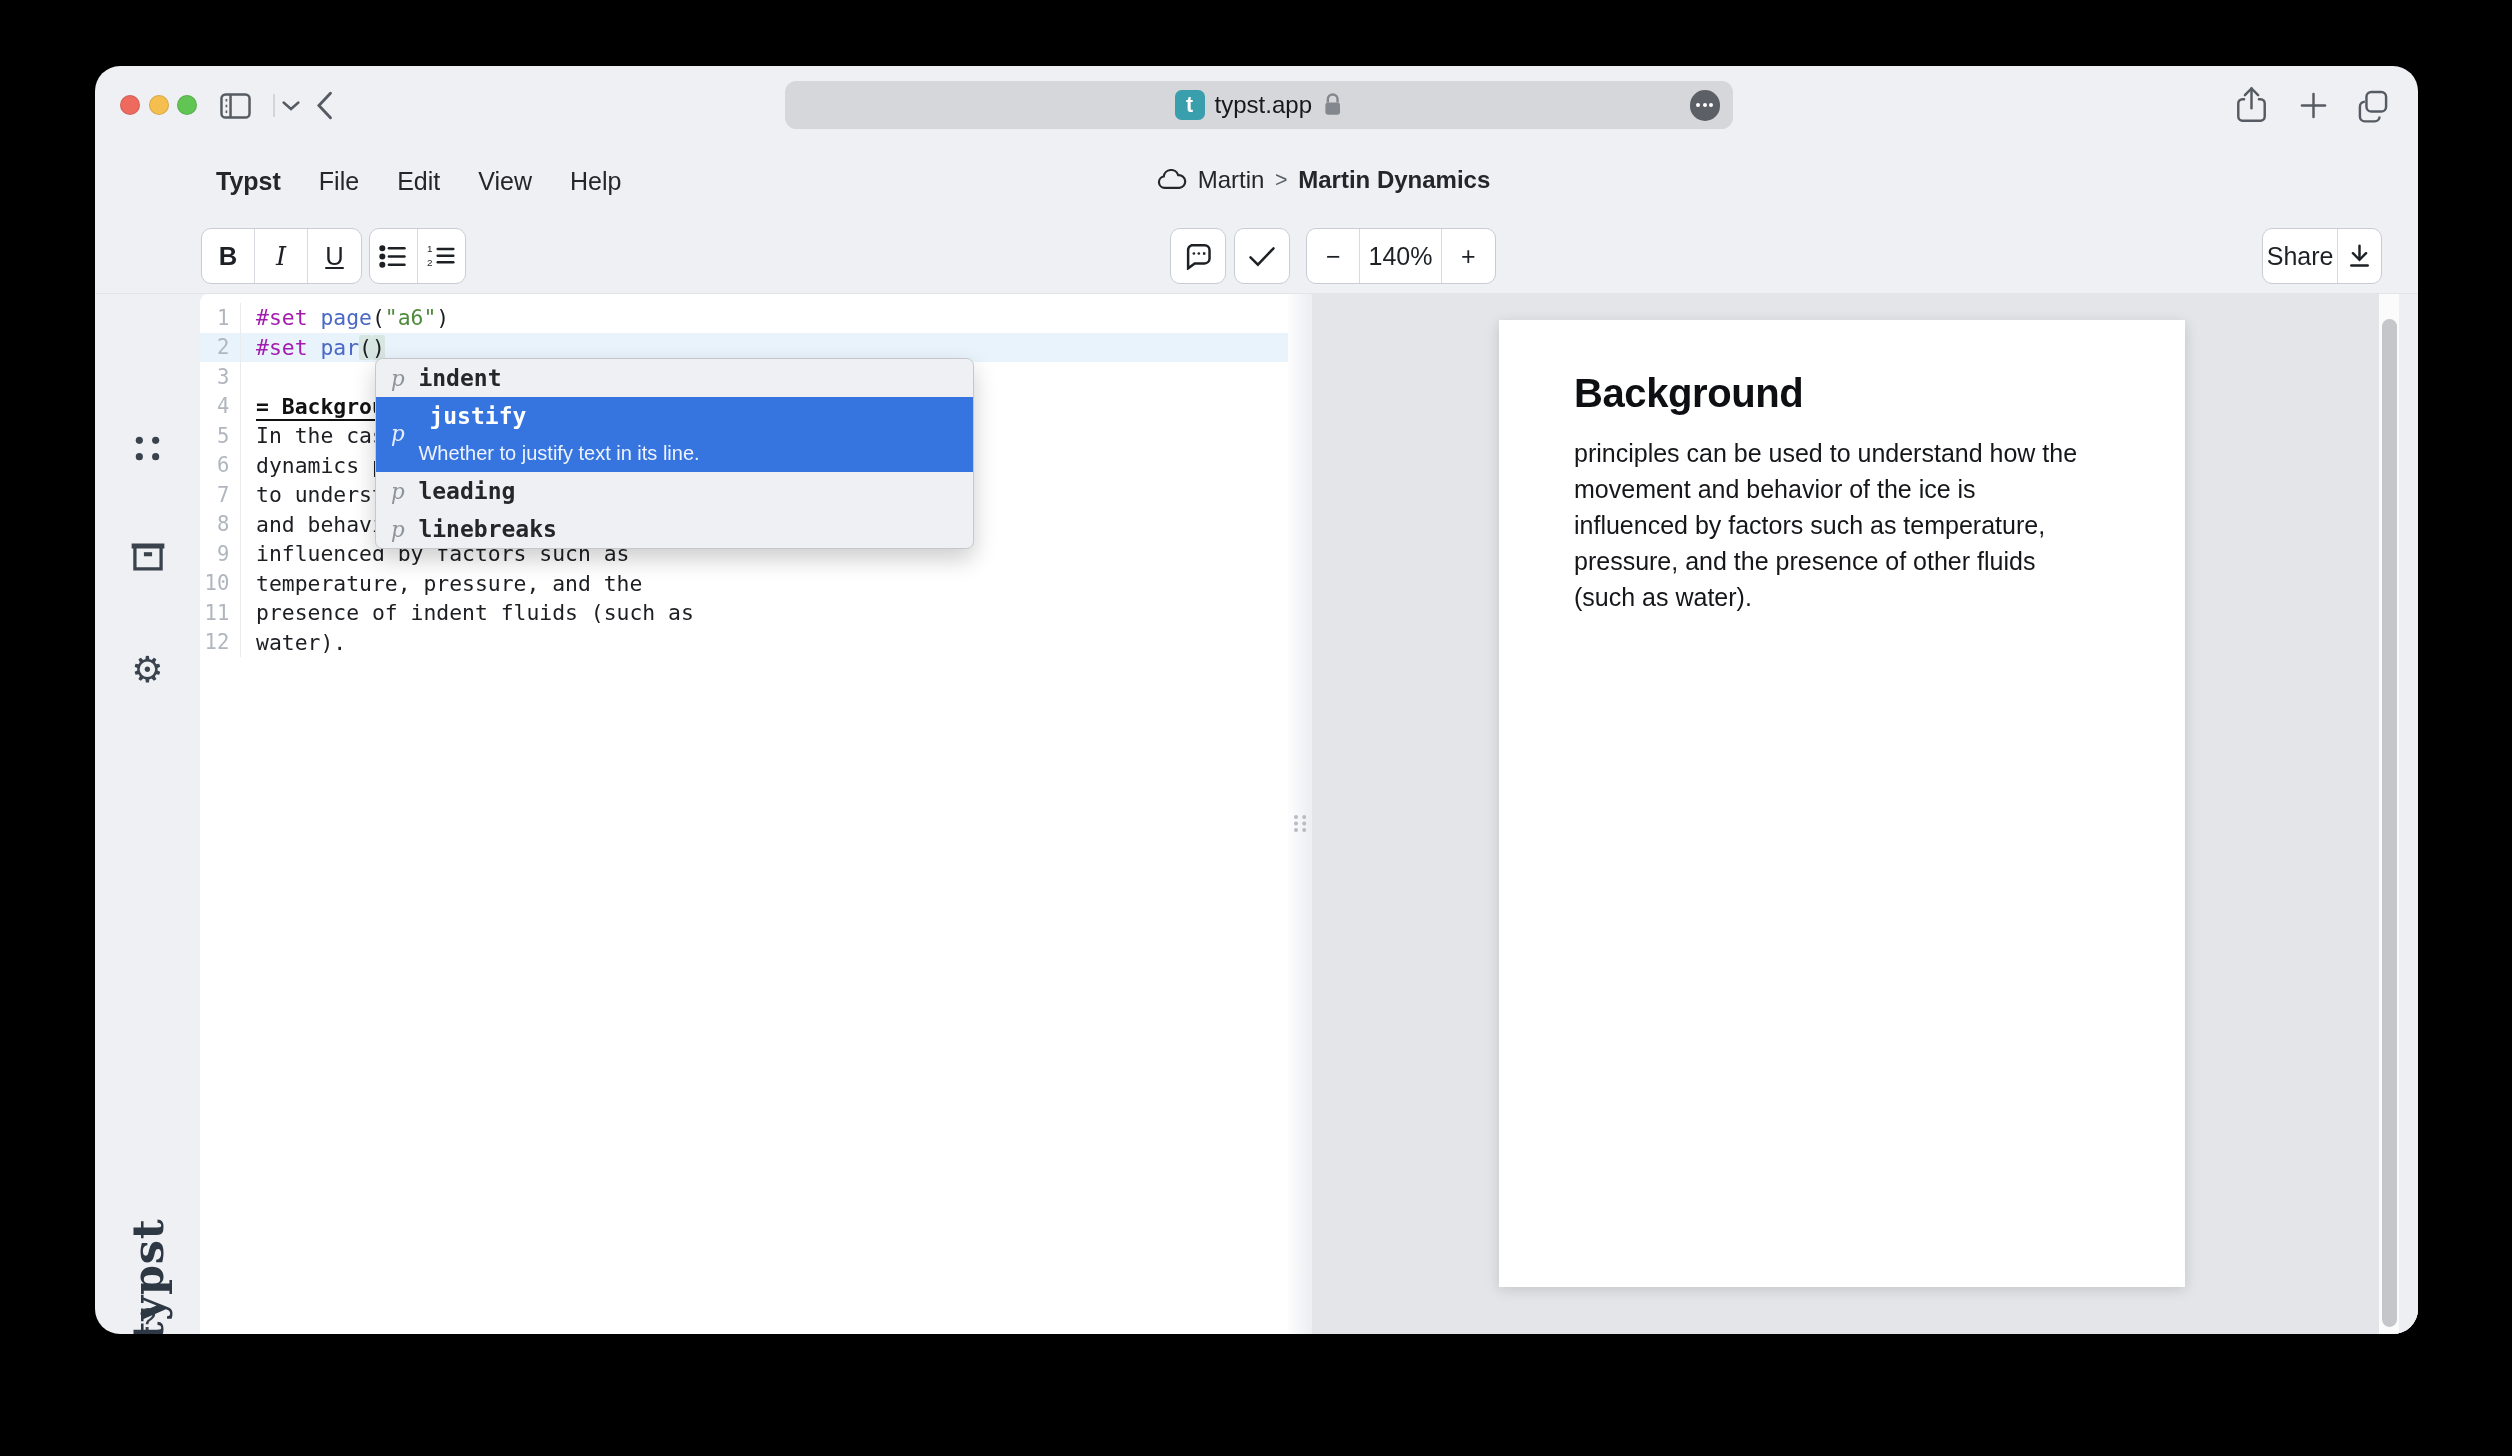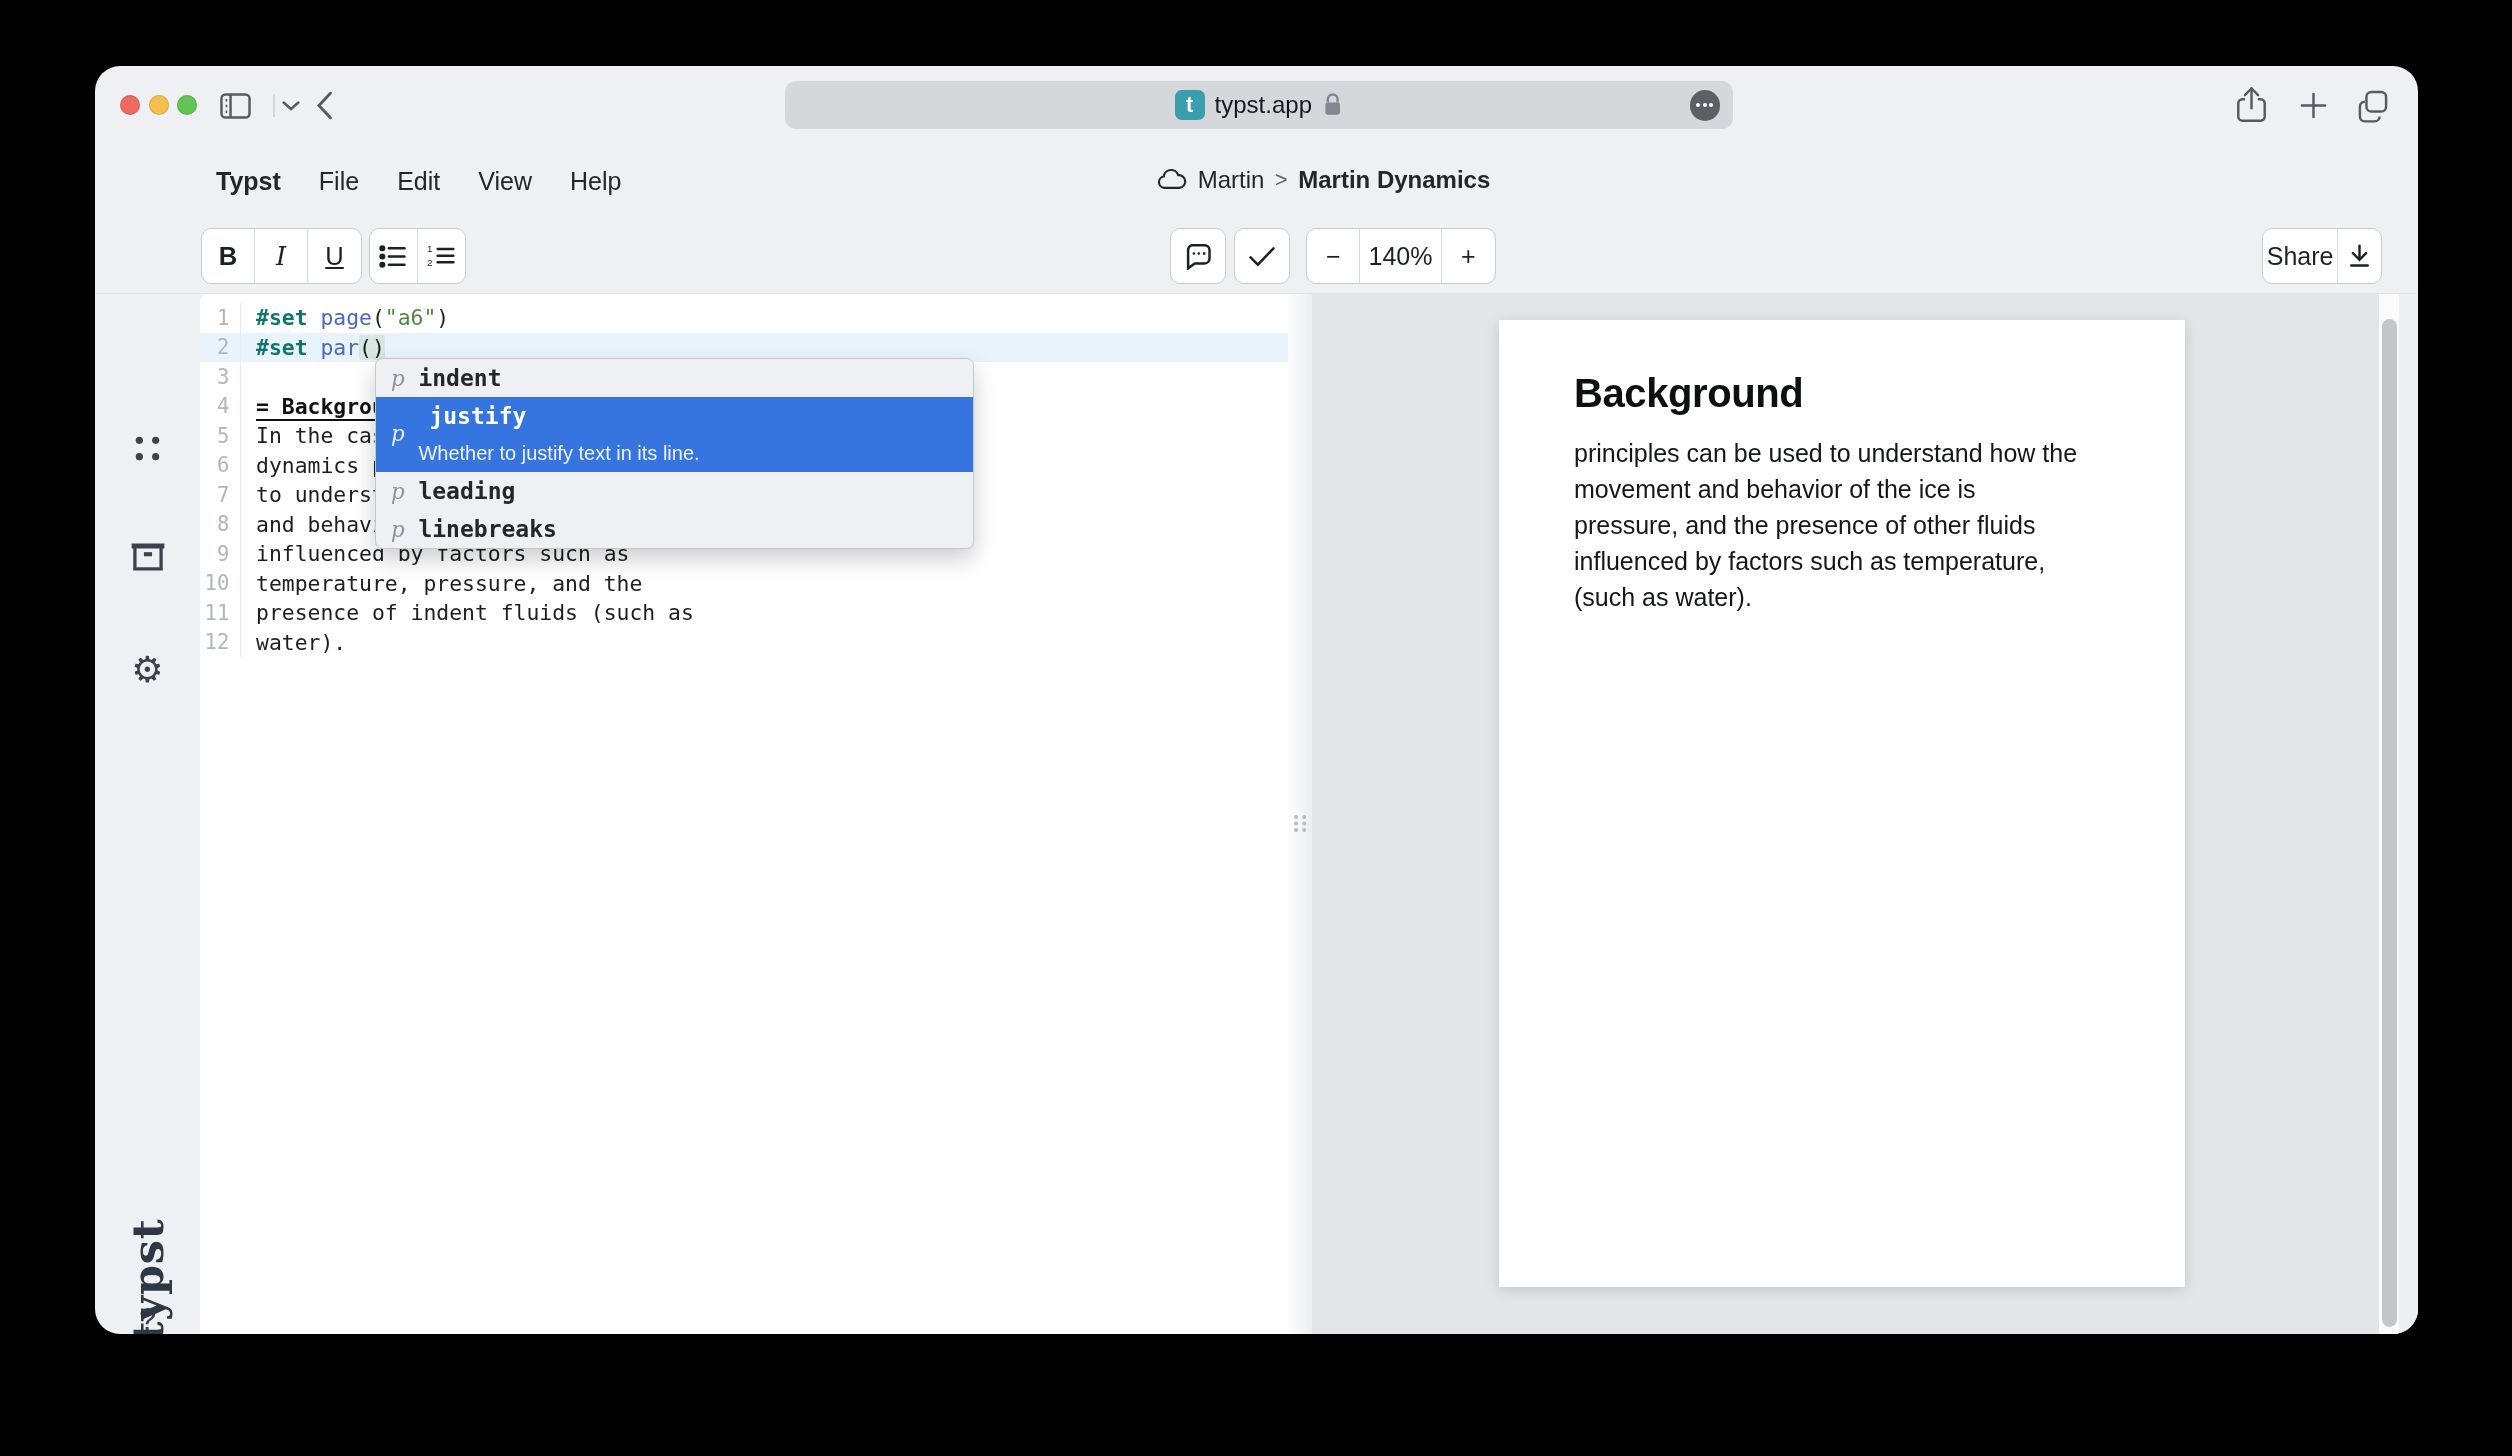--- a/index.html
+++ b/index.html
@@ -52,21 +52,21 @@
   .logo { position:absolute; left:0; top:891px; width:105px; height:190px; display:flex; align-items:center; justify-content:center; }
   .logo span { transform:rotate(-90deg); font-family:"DejaVu Serif",serif; font-weight:bold; font-size:43px; color:#2e3844; letter-spacing:0.8px; }
 
   .editor { position:absolute; left:105px; top:0; bottom:0; width:1089px; background:#fff; border-top-left-radius:8.2px; }
   .codewrap { position:absolute; left:0; top:9px; right:0; }
   .crow { display:flex; height:29.5px; align-items:center; font-family:"DejaVu Sans Mono",monospace; font-size:21.4px; }
   .crow .gut { width:41px; flex:0 0 41px; text-align:right; padding-right:10.7px; color:#b1b6be; font-size:20.6px;
                border-right:0.8px solid #e8eaed; align-self:stretch; display:flex; align-items:center; justify-content:flex-end; }
   .crow .code { padding-left:15px; white-space:pre; color:#1c1e22; }
   .crow.active { background:#e9f3fc; }
-  .tk-kw { color:#0f766e;font-weight:bold; } .tk-fn { color:#4a68c6; } .tk-str { color:#4e8a3c; } .tk-pl { color:#1c1e22; }
+  .tk-kw { color:#a21caf; } .tk-fn { color:#4a68c6; } .tk-str { color:#4e8a3c; } .tk-pl { color:#1c1e22; }
   .tk-hl { background:#d8e6e2; border-radius:2.5px; color:#1c1e22; }
   .tk-hd { font-weight:bold; text-decoration:underline; text-underline-offset:5px; text-decoration-thickness:2.1px; color:#111; }
 
   
   .popup { position:absolute; left:280px; top:292px; width:599px; background:#eff0f3; border:0.8px solid #c5c7cd;
            border-radius:7.4px; box-shadow:0 10px 23px rgba(0,0,0,.2); overflow:hidden; z-index:40; }
   .pitem { display:flex; align-items:center; min-height:38px; padding:0 15px; gap:7.4px; }
   .pitem .kind { font-family:"DejaVu Serif",serif; font-style:italic; font-size:21.4px; color:#8d939c; width:20px; flex:0 0 20px; }
   .pitem .plabel { font-family:"DejaVu Sans Mono",monospace; font-weight:bold; font-size:23px; color:#23262b; }
   .pitem.sel { background:#3674e0; padding-top:5.8px; padding-bottom:7.4px; }
@@ -330,22 +330,22 @@
     <div class="splitter">
       <div class="grip"></div>
     </div>
 
     <div class="preview">
       <div class="page">
         <h1>Background</h1>
         <div class="ppara" id="ppara">
             <div>principles can be used to understand how the</div>
             <div>movement and behavior of the ice is</div>
+            <div>influenced by factors such as temperature,</div>
             <div>pressure, and the presence of other fluids</div>
-            <div>influenced by factors such as temperature,</div>
             <div>(such as water).</div>
           </div>
       </div>
       <div class="sb-track"></div>
       <div class="sb-thumb"></div>
       <div class="sb-edge"></div>
     </div>
   </div>
 
   <div class="popup" id="popup">

